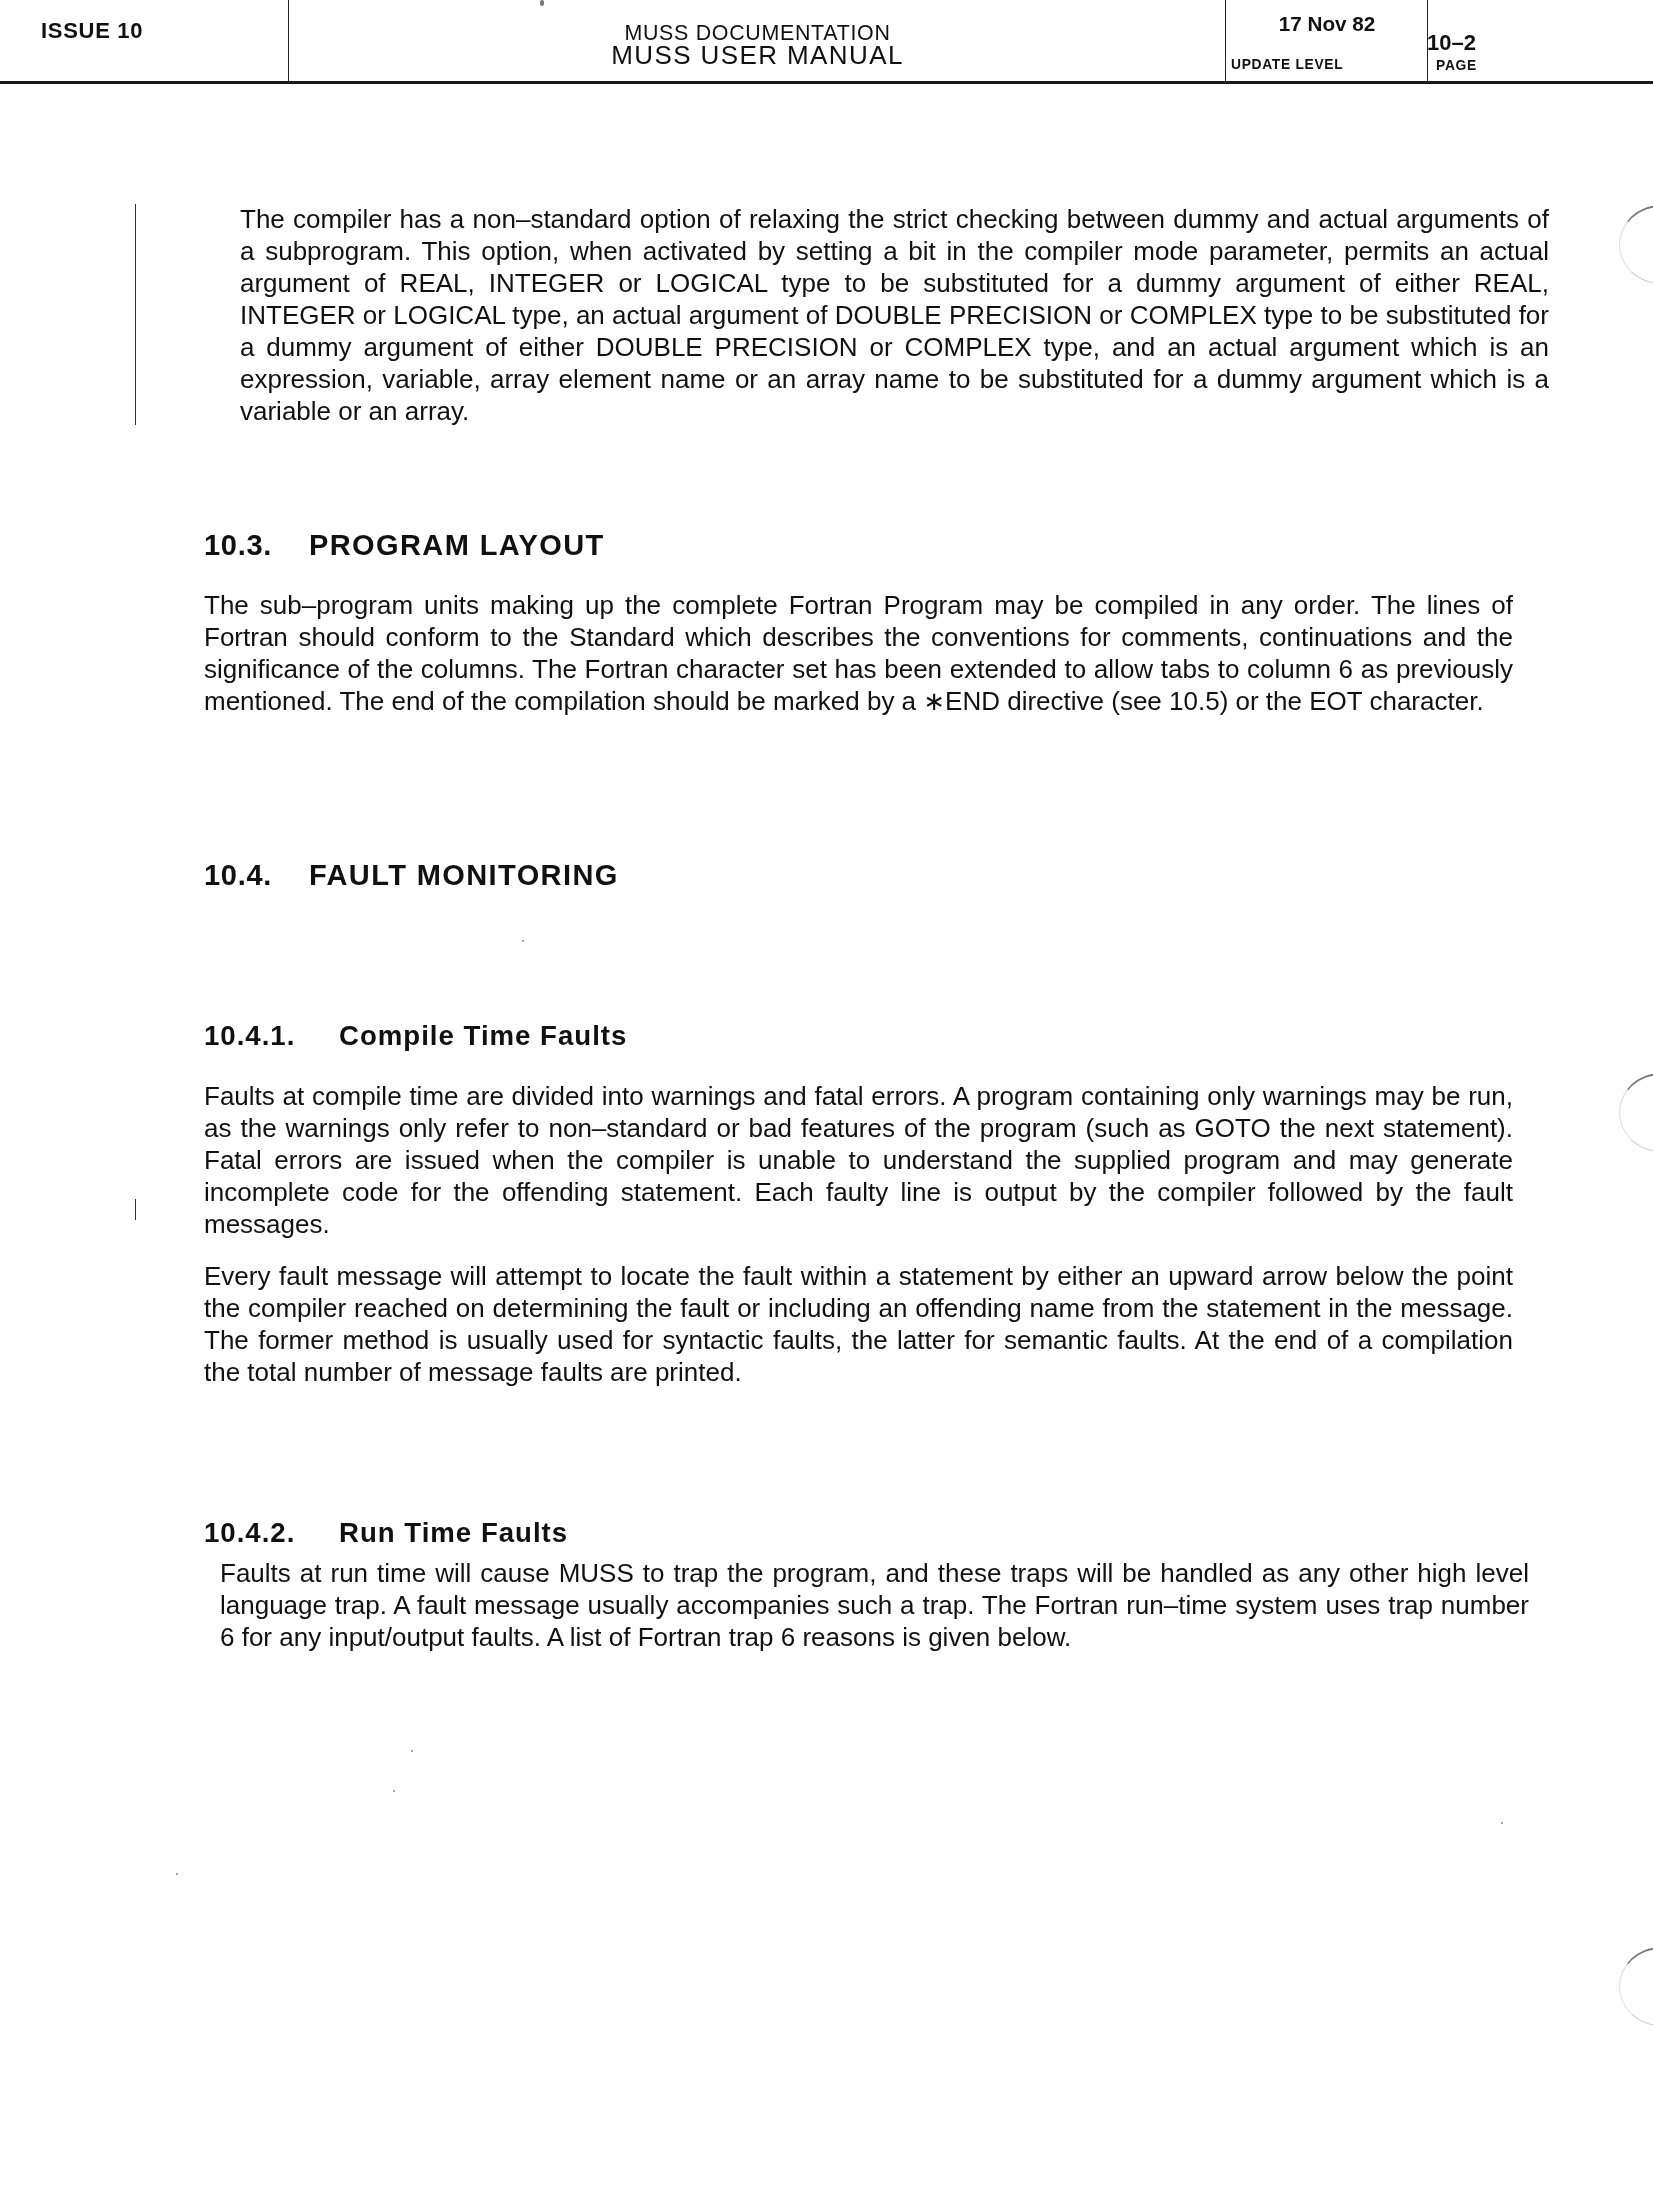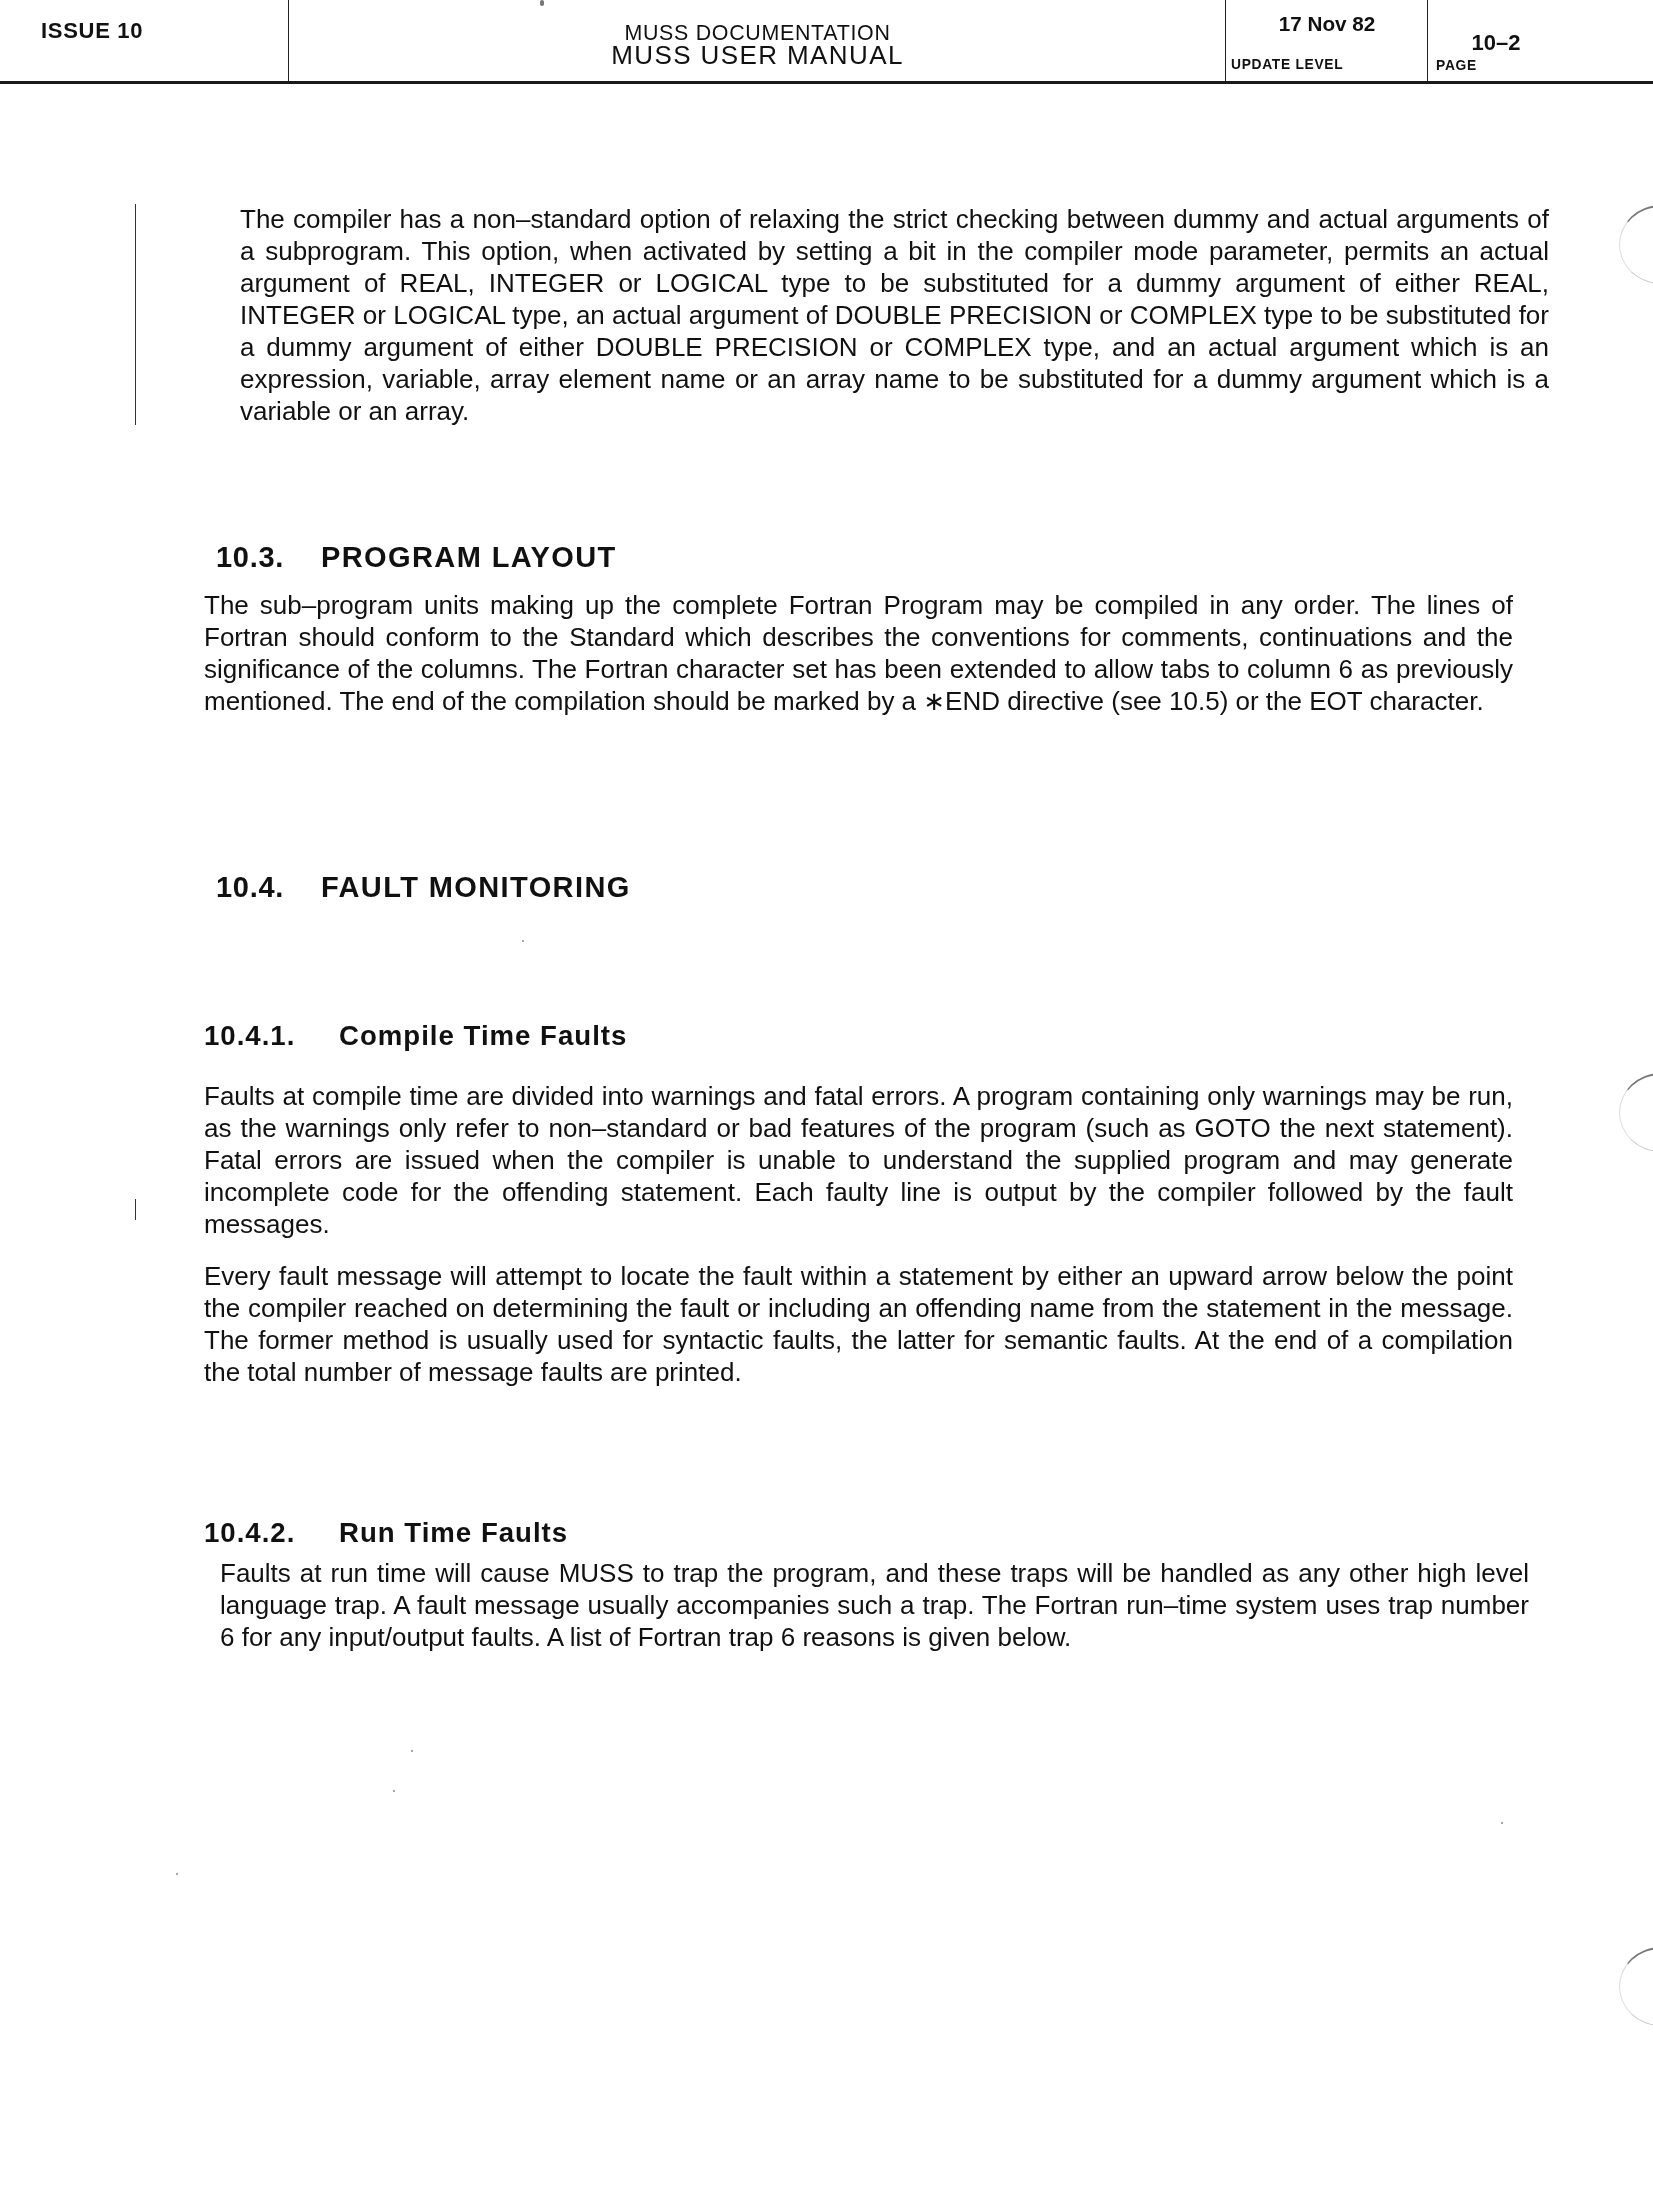--- a/index.html
+++ b/index.html
@@ -9,28 +9,28 @@
   
   .header { position: absolute; left: 0; top: 0; width: 1654px; height: 84px; }
   .header-rule { position: absolute; left: 0; top: 81px; width: 1654px; height: 2.8px; background: #1a1a1a; }
   .vline { position: absolute; top: 0; width: 1.4px; background: #222; }
   .h-issue { position: absolute; left: 41px; top: 18px; font: bold 22px "Liberation Sans", sans-serif; letter-spacing: 0.7px; }
   .h-title { position: absolute; left: 289px; width: 937px; top: 22px; text-align: center; font-family: "Liberation Sans", sans-serif; font-weight: normal; line-height: 22px; }
   .h-title .l1 { font-size: 21.4px; letter-spacing: 0.7px; }
   .h-title .l2 { font-size: 26px; letter-spacing: 1.4px; }
   .h-date { position: absolute; left: 1227px; width: 200px; top: 12.4px; text-align: center; font: bold 20.7px "Liberation Sans", sans-serif; }
   .h-update { position: absolute; left: 1231px; top: 57px; font: bold 13.8px "Liberation Sans", sans-serif; letter-spacing: 0.7px; }
-  .h-pagenum { position: absolute; left: 1427px; width: 138px; top: 30px; text-align: center; font: bold 22px "Liberation Sans", sans-serif; }
+  .h-pagenum { position: absolute; left: 1427px; width: 138px; top: 30px; text-align: left; font: bold 22px "Liberation Sans", sans-serif; }
   .h-pagelbl { position: absolute; left: 1436px; top: 58px; font: bold 13.8px "Liberation Sans", sans-serif; letter-spacing: 0.7px; }
   .mark { position: absolute; left: 540px; top: 0; width: 4.1px; height: 5.5px; border-radius: 2.1px; background: #777; }
 
   
   .col { position: absolute; left: 204px; width: 1309px; }
   .para { font: 26px/32px "Liberation Sans", sans-serif; text-align: justify; margin: 0; color: #111; }
-  .h2 { font: bold 29px "Liberation Sans", sans-serif; letter-spacing: 1.4px; margin: 12px; }
+  .h2 { font: bold 29px "Liberation Sans", sans-serif; letter-spacing: 1.4px; margin: 0; }
   .h2 .num { display: inline-block; width: 105px; letter-spacing: 0.7px; }
   .h3 { font: bold 27.6px "Liberation Sans", sans-serif; letter-spacing: 1px; margin: 0; }
   .h3 .num { display: inline-block; width: 135px; margin-top: 28px; }
 
   .change-bar { position: absolute; left: 135px; width: 1.4px; background: #333; }
 
   .punch { position: absolute; left: 1619px; width: 83px; height: 76px; border-radius: 50%;
            border-top: 2.1px solid #777; border-bottom: 1.4px solid #ccc; border-left: 0.7px solid #ddd; }
   .speck { position: absolute; width: 2.1px; height: 2.1px; background: #888; border-radius: 50%; }
 </style>

